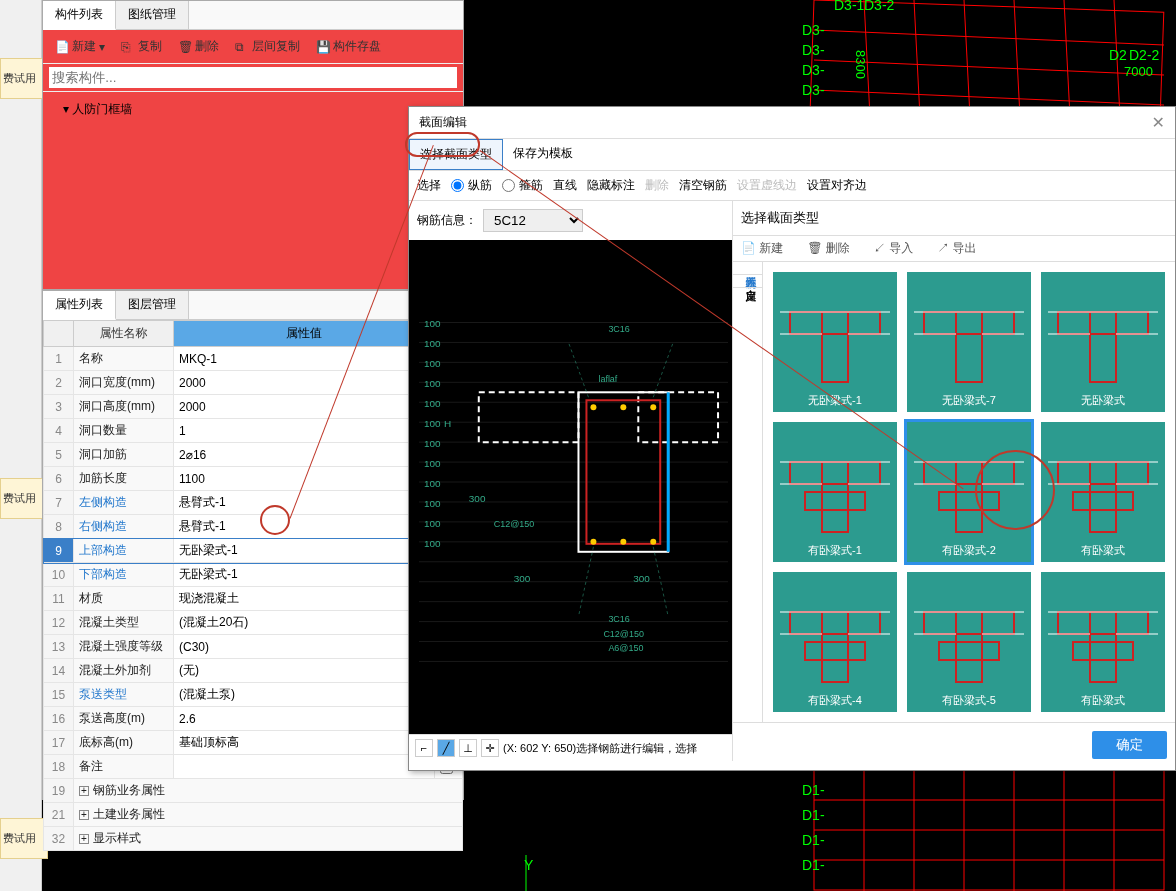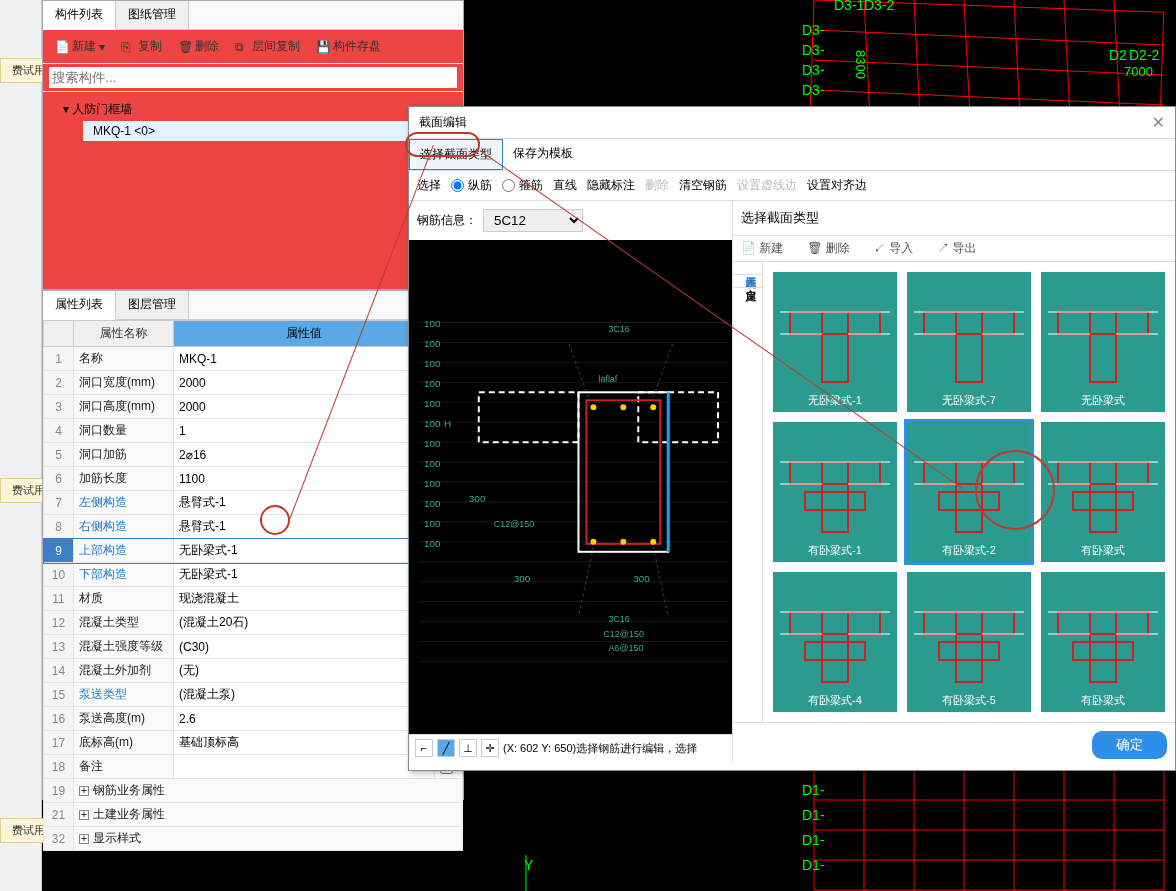--- a/index.html
+++ b/index.html
@@ -1,20 +1,20 @@
 <!DOCTYPE html>
 <html><head>
 <meta charset="utf-8">
 <style>
 * { margin: 0; padding: 0; box-sizing: border-box; font-family: "Microsoft YaHei", Arial, sans-serif; }
 body { background: #000; width: 1176px; height: 891px; position: relative; overflow: hidden; font-size: 12px; }
 
 
 .left-sidebar { position: absolute; left: 0; top: 0; width: 42px; height: 891px; background: #f0f0f0; border-right: 1px solid #ccc; }
-.left-tag { position: absolute; width: 48px; padding: 4px 2px; background: #fef5d6; border: 1px solid #e5d08e; font-size: 11px; text-align: right; color: #333; }
+.left-tag { position: absolute; width: 48px; padding: 12px 2px; background: #fef5d6; border: 1px solid #e5d08e; font-size: 11px; text-align: left; color: #333; }
 
 
 .component-panel { position: absolute; left: 42px; top: 0; width: 422px; height: 290px; background: #ef4444; border: 1px solid #aaa; }
 .panel-tabs { display: flex; border-bottom: 1px solid #ccc; background: #f9f9f9; }
 .panel-tab { padding: 5px 12px; border-right: 1px solid #ccc; cursor: pointer; background: #f0f0f0; }
 .panel-tab.active { background: #fff; border-bottom: 2px solid #fff; margin-bottom: -1px; }
 .toolbar { display: flex; gap: 4px; padding: 5px 6px; border-bottom: 1px solid #eee; align-items: center; }
 .tb-btn { display: flex; align-items: center; gap: 3px; padding: 3px 6px; cursor: pointer; color: #333; }
 .tb-btn .ico { width: 14px; height: 14px; display: inline-block; }
 .search-row { padding: 3px 6px; border-bottom: 1px solid #eee; }
@@ -62,21 +62,21 @@
 .dlg-right-tb span { cursor: pointer; color: #555; }
 .dlg-right-body { flex: 1; display: flex; }
 .dlg-side-tabs { width: 30px; display: flex; flex-direction: column; border-right: 1px solid #ddd; }
 .dlg-side-tab { padding: 6px 4px; writing-mode: vertical-rl; text-orientation: upright; border-bottom: 1px solid #ddd; cursor: pointer; text-align: center; font-size: 11px; }
 .dlg-side-tab.active { color: #2277cc; }
 .dlg-grid { flex: 1; padding: 10px; display: grid; grid-template-columns: repeat(3, 1fr); gap: 10px; overflow: auto; }
 .dlg-card { background: #2c9b8f; height: 140px; position: relative; cursor: pointer; display: flex; align-items: center; justify-content: center; }
 .dlg-card.selected { outline: 3px solid #2e8fe8; }
 .dlg-card-label { position: absolute; bottom: 4px; width: 100%; text-align: center; color: #fff; font-size: 11px; }
 .dlg-footer { padding: 8px; display: flex; justify-content: flex-end; border-top: 1px solid #ddd; }
-.dlg-ok { background: #2e8fe8; color: #fff; border: none; padding: 5px 24px; cursor: pointer; border-radius: 10px; }
+.dlg-ok { background: #2e8fe8; color: #fff; border: none; padding: 5px 24px; cursor: pointer; border-radius: 2px; }
 
 
 .anno { position: absolute; border: 2px solid #c0392b; border-radius: 50%; pointer-events: none; }
 .anno-line { position: absolute; background: #c0392b; height: 1px; transform-origin: left center; pointer-events: none; }
 
 .expand-icon { display: inline-block; width: 10px; height: 10px; border: 1px solid #888; text-align: center; line-height: 8px; font-size: 10px; margin-right: 4px; }
 input[type="checkbox"] { vertical-align: middle; }
 .disabled-text { color: #bbb; }
 </style>
 </head>
@@ -160,21 +160,20 @@
     <div class="tb-btn">
         <span class="ico">💾</span>
         <span>构件存盘</span>
       </div>
   </div>
   <div class="search-row">
     <input placeholder="搜索构件..." style="">
   </div>
   <div class="tree">
     <div class="tree-item">▾ <span>人防门框墙</span></div>
-    <div class="tree-child">MKQ-1 &lt;0&gt;</div>
   </div>
 </div>
 
 <div class="property-panel">
   <div class="panel-tabs">
     <div class="panel-tab active">属性列表</div>
     <div class="panel-tab">图层管理</div>
   </div>
   <table class="prop-table">
     <thead>

